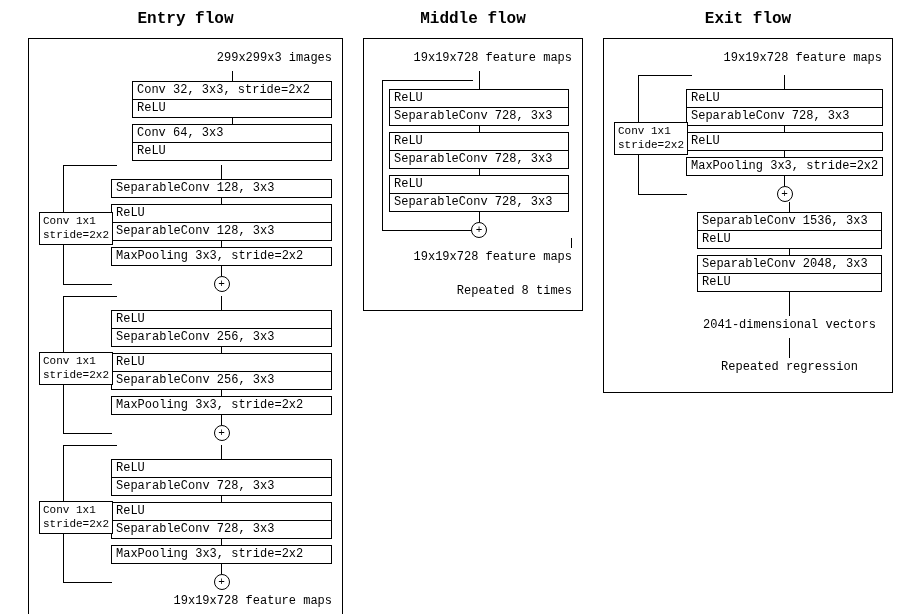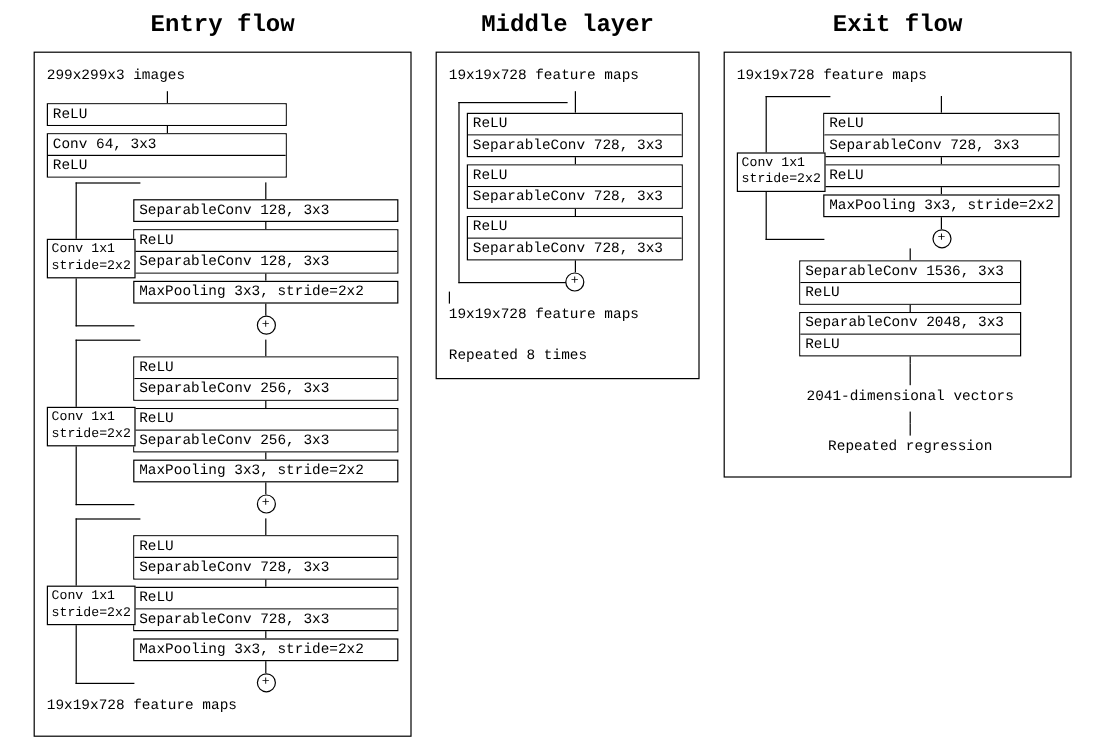--- a/index.html
+++ b/index.html
@@ -11,31 +11,31 @@
     background: #fff;
     width: 921px;
   }
   .columns {
     display: flex;
     gap: 20px;
     align-items: flex-start;
     justify-content: center;
   }
   .col { display: flex; flex-direction: column; align-items: center; }
-  .title { font-size: 20px; font-weight: bold; margin-bottom: 10px; }
+  .title { font-size: 16px; font-weight: bold; margin-bottom: 10px; }
   .panel {
     border: 1px solid #000;
     padding: 10px 10px 12px 10px;
     position: relative;
   }
   .panel.entry { width: 315px; }
   .panel.middle { width: 220px; }
   .panel.exit { width: 290px; }
   .caption { text-align: center; margin: 2px 0 6px 0; }
-  .stack { display: flex; flex-direction: column; align-items: flex-start; }
+  .stack { display: flex; flex-direction: column; align-items: flex-end; }
   .main { width: 200px; position: relative; }
   .main.mid { width: 180px; }
   .main.ex { width: 185px; }
   .opcell, .oprow {
     border: 1px solid #000;
     padding: 1px 4px;
     background: #fff;
     line-height: 1.25;
     white-space: nowrap;
     overflow: hidden;
@@ -86,20 +86,21 @@
 <div class="col">
   <div class="title">Entry flow</div>
   <div class="panel entry">
     <div class="stack">
       <div class="caption">299x299x3 images</div>
 
       <div class="main">
         <div class="relwrap">
           <div class="vline vline10"></div>
           <div class="opstack" style="width:100%">
+            <div class="oprow">Conv 32, 3x3, stride=2x2</div>
             <div class="oprow">ReLU</div>
           </div>
           <div class="vline vline6"></div>
           <div class="opstack" style="width:100%">
             <div class="oprow">Conv 64, 3x3</div>
             <div class="oprow">ReLU</div>
           </div>
         </div>
       </div>
 
@@ -180,21 +181,21 @@
           <div class="plus" style="align-self:center">+</div>
         </div>
       </div>
 
       <div class="caption" style="margin-top:4px">19x19x728 feature maps</div>
     </div>
   </div>
 </div>
 
 <div class="col">
-  <div class="title">Middle layer</div>
+  <div class="title">Middle flow</div>
   <div class="panel middle">
     <div class="stack">
       <div class="caption">19x19x728 feature maps</div>
 
       <div class="relwrap" style="width:100%">
 
         <div style="position:absolute;top:9px;left:8px;right:50%;height:1px;background:#000"></div>
         <div style="position:absolute;top:9px;left:8px;bottom:7px;width:1px;background:#000"></div>
         <div style="position:absolute;bottom:7px;left:8px;right:50%;height:1px;background:#000"></div>
 

